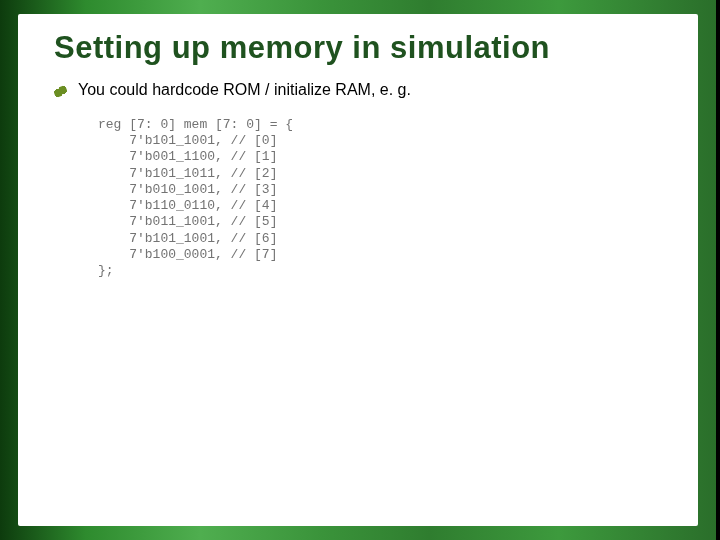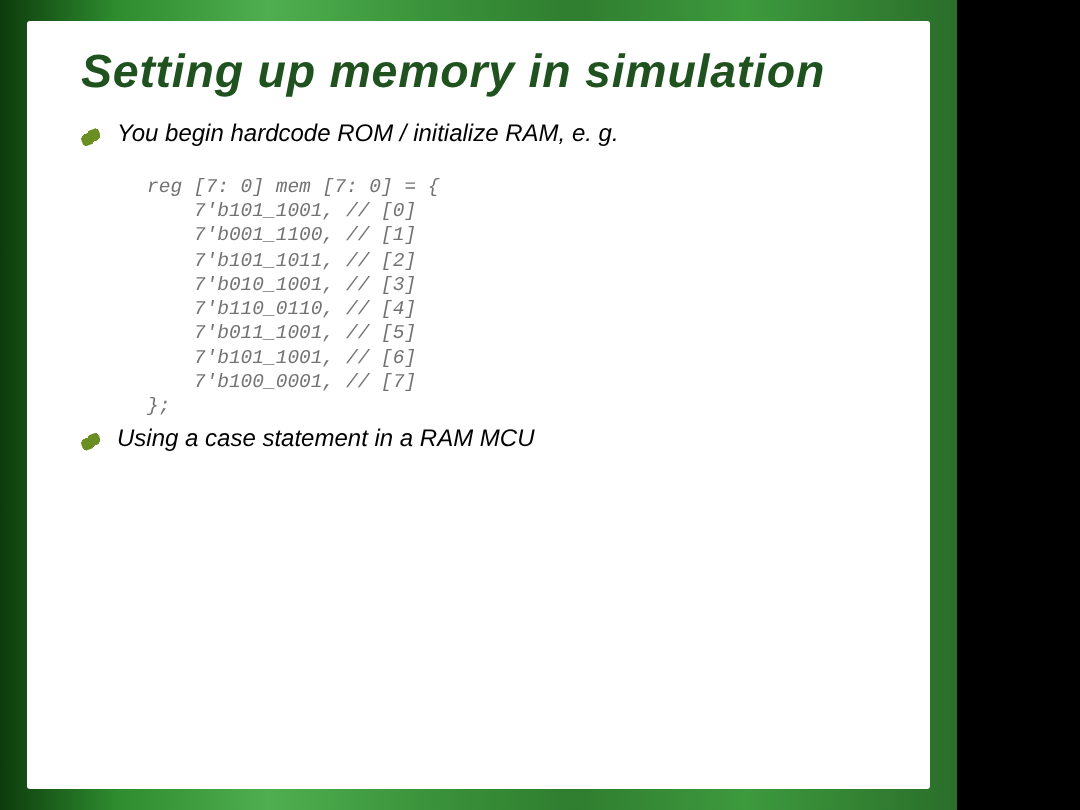--- a/index.html
+++ b/index.html
@@ -5,26 +5,25 @@
   html, body {
     margin: 0;
     padding: 0;
     width: 720px;
     height: 540px;
     overflow: hidden;
     font-family: Verdana, Geneva, sans-serif;
     background: #000;
   }
   .slide-outer {
-    width: 638px;
+    width: 716px;
     height: 540px;
     background: linear-gradient(90deg, #0d3b0d 0%, #2e8b2e 12%, #4fae4f 28%, #3a933a 45%, #2f7d2f 60%, #3d9a3d 78%, #2a6e2a 100%);
     position: relative;
     box-sizing: border-box;
-    font-style: italic;
   }
   .slide-inner {
     position: absolute;
     left: 18px;
     right: 18px;
     top: 14px;
     bottom: 14px;
     background: #ffffff;
     border-radius: 2px;
     padding: 16px 36px 10px 36px;
@@ -75,36 +74,31 @@
 </head>
 <body>
 
 <div class="slide-outer">
   <div class="slide-inner">
 
     <h1 class="title">Setting up memory in simulation</h1>
 
     <ul class="bullets">
       <li>
-        <span>You begin hardcode ROM / initialize RAM, e. g.</span>
+        <span>You could hardcode ROM / initialize RAM, e. g.</span>
       </li>
     </ul>
 
     <pre class="code">reg [7: 0] mem [7: 0] = {
     7'b101_1001, // [0]
     7'b001_1100, // [1]
     7'b101_1011, // [2]
     7'b010_1001, // [3]
     7'b110_0110, // [4]
     7'b011_1001, // [5]
     7'b101_1001, // [6]
     7'b100_0001, // [7]
 };</pre>
 
-    <ul class="bullets">
-      <li>
-        <span>Using a case statement in a RAM MCU</span>
-      </li>
-    </ul>
 
 
   </div>
 </div>
 
 </body></html>

